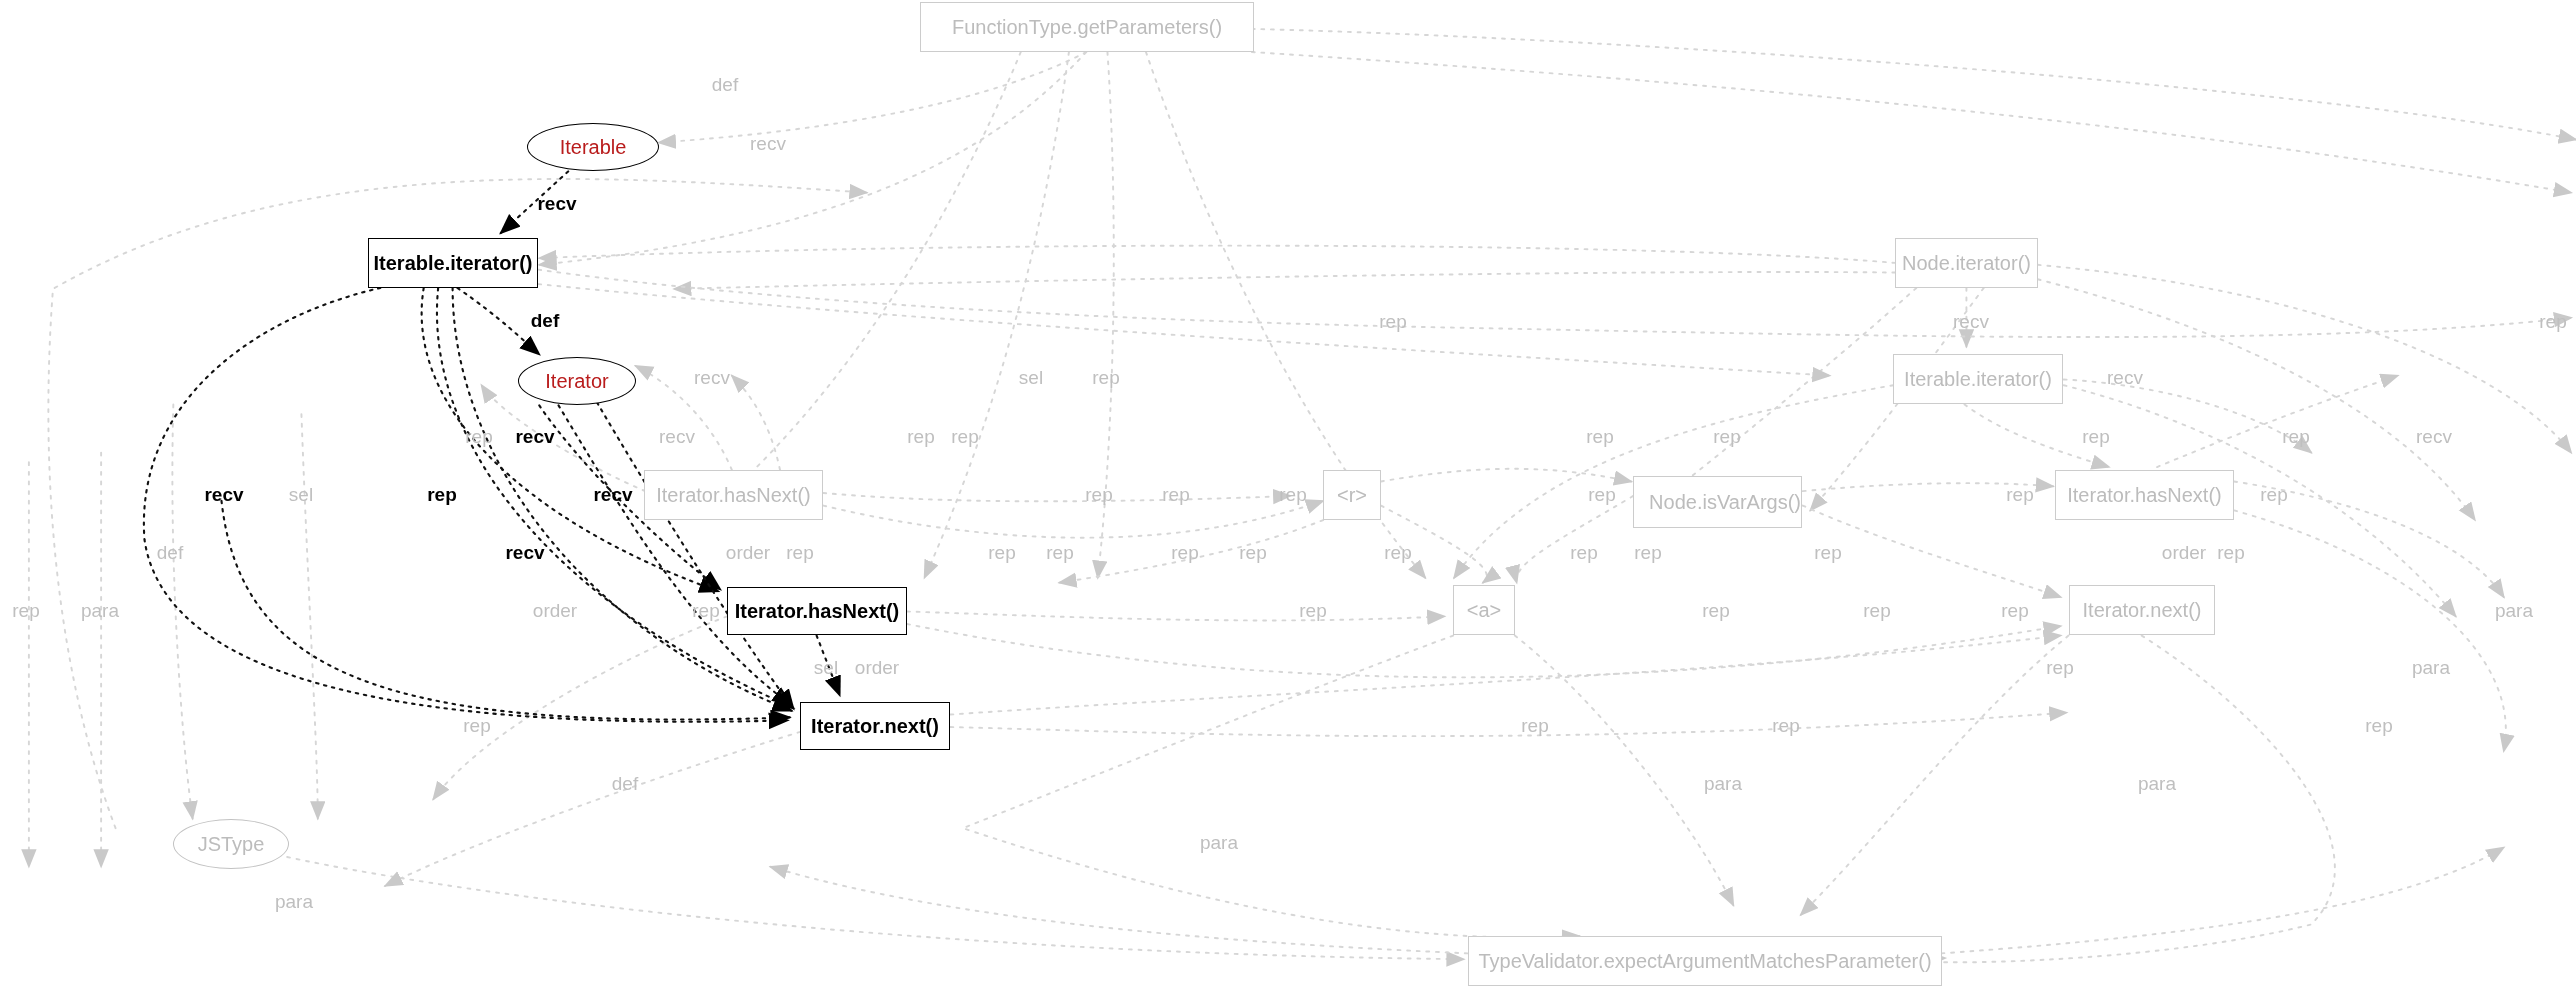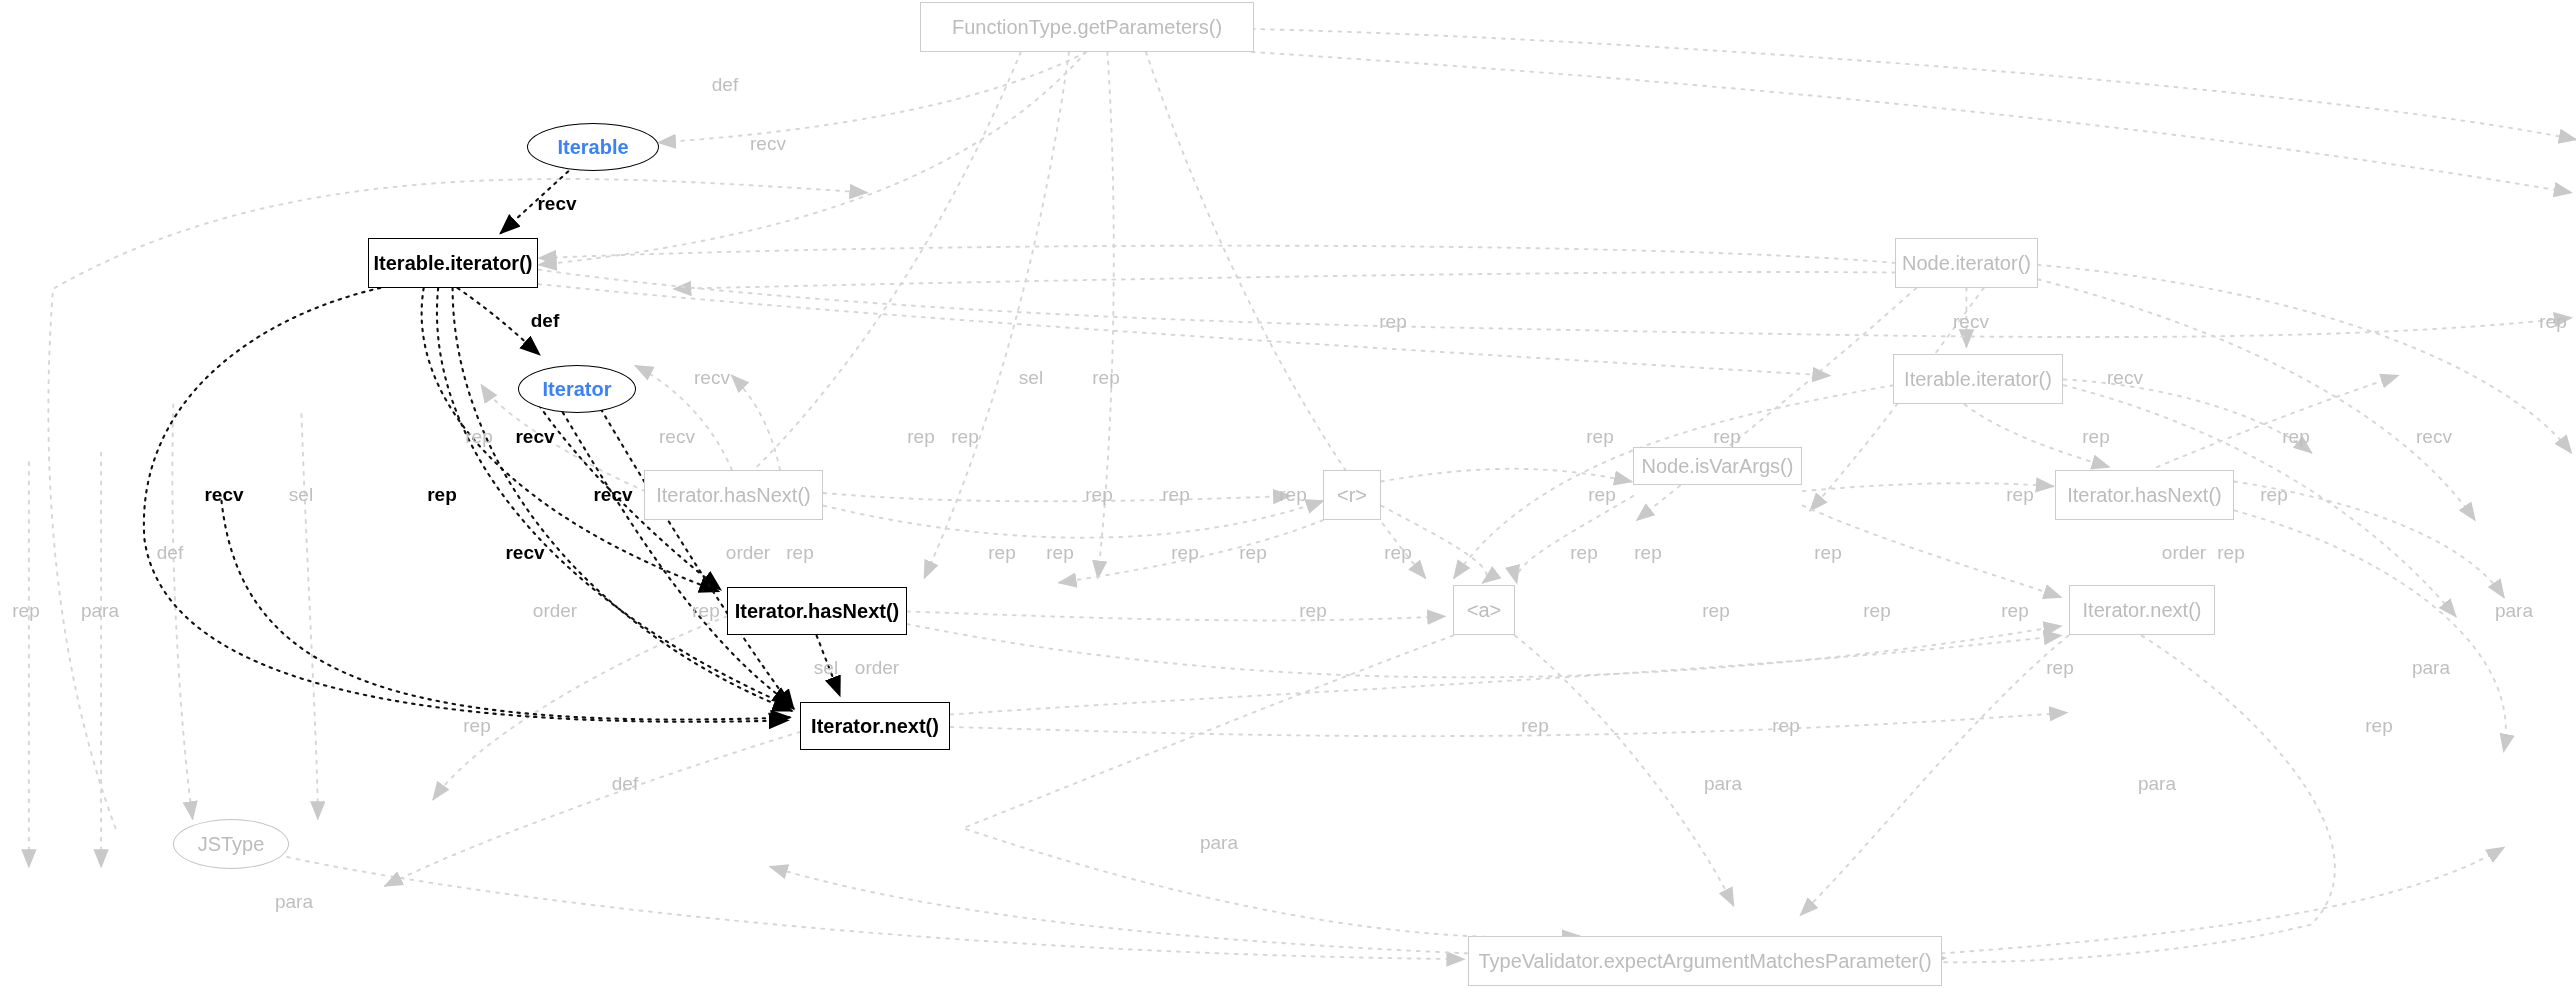--- a/index.html
+++ b/index.html
@@ -41,23 +41,23 @@
   }
   .node-box.faded {
     border: 1.9px solid #cccccc;
     color: #bcbcbc;
     font-weight: 400;
     background: #ffffff;
   }
   .node-ellipse {
     border: 1.9px solid #000000;
     background: #ffffff;
-    color: #3b82f6;
+    color: #b91c1c;
     font-size: 20px;
-    font-weight: 700;
+    font-weight: 400;
     border-radius: 50%;
   }
   .node-ellipse.faded {
     border: 1.9px solid #c2c2c2;
     color: #bcbcbc;
     font-weight: 400;
   }
   .edge-label {
     position: absolute;
     font-size: 19px;
@@ -160,33 +160,33 @@
       </div>
       <div class="node node-ellipse" style="left: 527px; top: 123px; width: 132px; height: 48px;">
         <span>Iterable</span>
       </div>
       <div class="node node-box" style="left: 368px; top: 238px; width: 170px; height: 50px;">
         <span>Iterable.iterator()</span>
       </div>
       <div class="node node-box faded" style="left: 1895px; top: 238px; width: 143px; height: 50px;">
         <span>Node.iterator()</span>
       </div>
-      <div class="node node-ellipse" style="left: 518px; top: 365px; width: 118px; height: 48px;">
+      <div class="node node-ellipse" style="left: 518px; top: 357px; width: 118px; height: 48px;">
         <span>Iterator</span>
       </div>
       <div class="node node-box faded" style="left: 1893px; top: 354px; width: 170px; height: 50px;">
         <span>Iterable.iterator()</span>
       </div>
       <div class="node node-box faded" style="left: 644px; top: 470px; width: 179px; height: 50px;">
         <span>Iterator.hasNext()</span>
       </div>
       <div class="node node-box faded" style="left: 1323px; top: 470px; width: 58px; height: 50px;">
         <span>&lt;r&gt;</span>
       </div>
-      <div class="node node-box faded" style="left: 1633px; top: 447px; width: 169px; height: 38px;">
+      <div class="node node-box faded" style="left: 1633px; top: 476px; width: 169px; height: 52px; justify-content: flex-end;">
         <span>Node.isVarArgs()</span>
       </div>
       <div class="node node-box faded" style="left: 2055px; top: 470px; width: 179px; height: 50px;">
         <span>Iterator.hasNext()</span>
       </div>
       <div class="node node-box" style="left: 727px; top: 587px; width: 180px; height: 48px;">
         <span>Iterator.hasNext()</span>
       </div>
       <div class="node node-box faded" style="left: 1453px; top: 585px; width: 62px; height: 50px;">
         <span>&lt;a&gt;</span>

